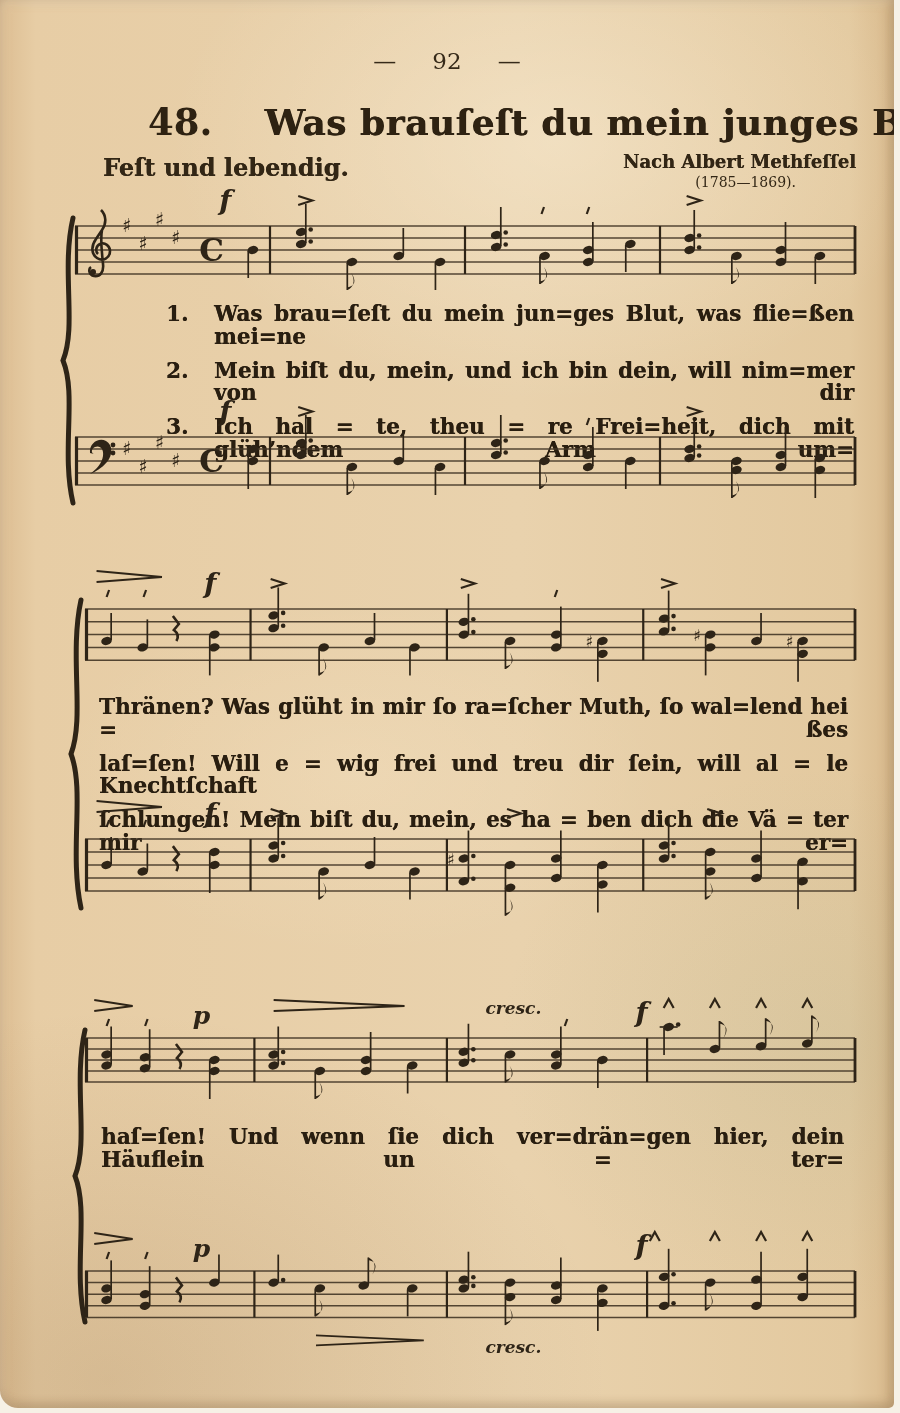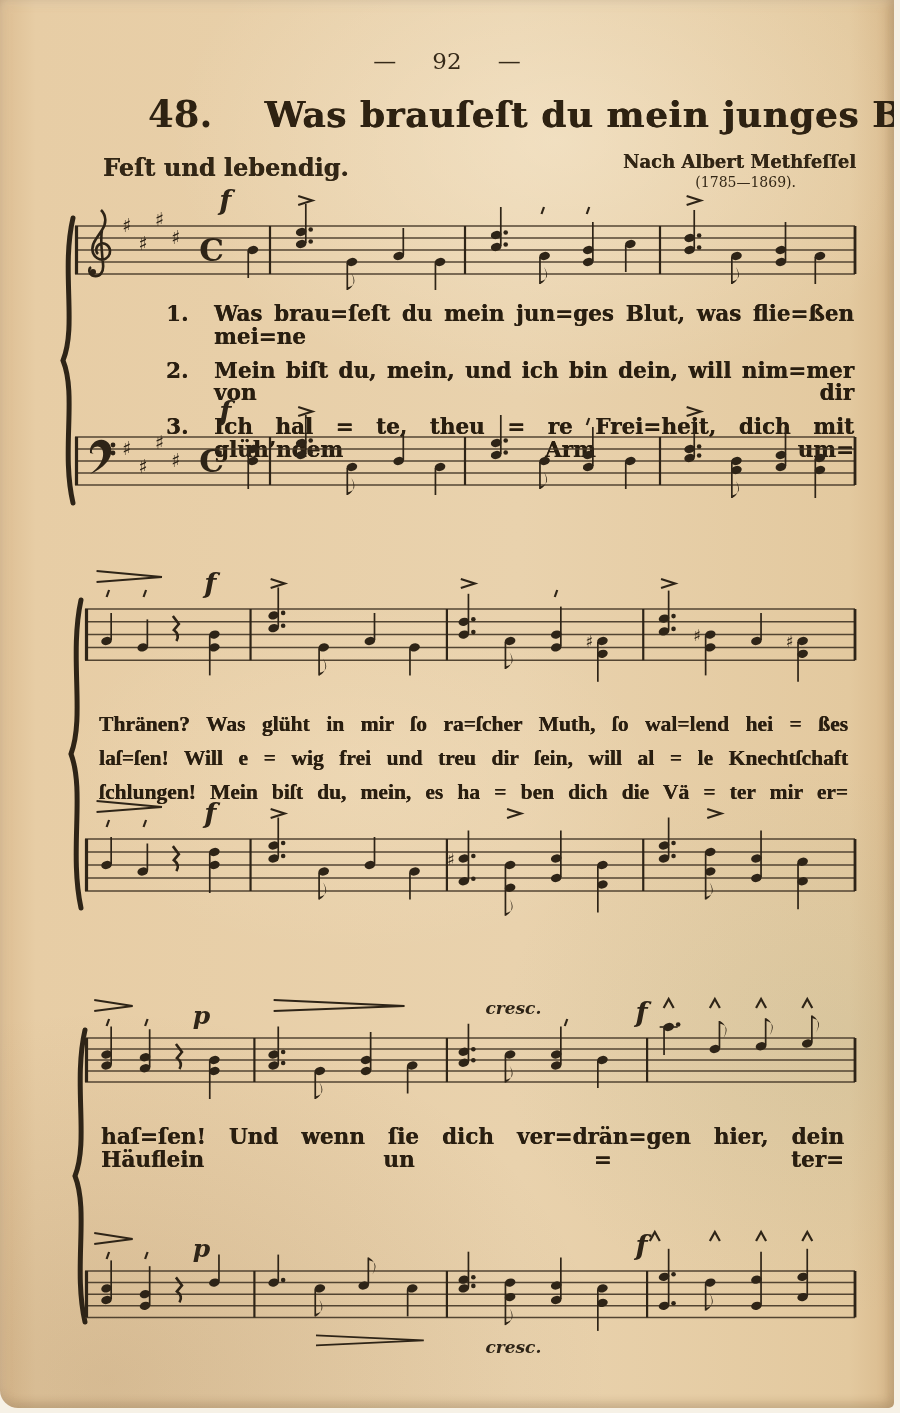--- a/index.html
+++ b/index.html
@@ -9,30 +9,30 @@
          border-bottom-left-radius:18px;border-bottom-right-radius:5px;
          background:
            radial-gradient(ellipse 620px 420px at 62% 10%, rgba(255,246,226,.38), transparent 62%),
            radial-gradient(ellipse 560px 460px at 93% 74%, rgba(120,158,132,.10), transparent 60%),
            radial-gradient(ellipse 760px 560px at 12% 98%, rgba(122,84,42,.16), transparent 66%),
            radial-gradient(ellipse 500px 300px at 40% 55%, rgba(255,240,214,.20), transparent 60%),
            linear-gradient(90deg,#dcbd92 0,#e7cda5 4%,#e9d2ad 58%,#e3c99f 95%,#d9ba8d 100%);
          box-shadow: inset -5px 0 12px rgba(110,80,45,.22), inset 0 -5px 10px rgba(110,80,45,.18), inset 3px 3px 10px rgba(255,248,230,.25);}
   .pageno{position:absolute;left:0;top:48px;width:894px;display:flex;justify-content:center;
           align-items:baseline;gap:36px;font-size:23px;color:#362a19;}
-  .title-row{position:absolute;left:148px;top:92px;right:110px;display:flex;align-items:baseline;gap:52px;
+  .title-row{position:absolute;left:148px;top:100px;right:110px;display:flex;align-items:baseline;gap:52px;
              color:#2e2212;white-space:nowrap;}
   .song-num{font-size:37px;font-weight:700;}
   .song-title{font-size:36px;font-weight:700;letter-spacing:.5px;text-shadow:.5px 0 0 currentColor;}
   .tempo{position:absolute;left:103px;top:153px;font-size:24px;font-weight:700;color:#322615;text-shadow:.3px 0 0 currentColor;}
   .attrib{position:absolute;right:44px;top:151px;font-size:18px;font-weight:700;color:#322615;text-align:left;text-shadow:.3px 0 0 currentColor;}
   .attrib-dates{position:absolute;right:104px;top:174px;font-size:14px;color:#322615;}
   .verses{position:absolute;color:#291e10;}
   .v-top{left:166px;right:46px;top:303px;}
-  .v-mid{left:99px;right:52px;top:713px;font-family:Liberation Serif, serif;}
+  .v-mid{left:99px;right:52px;top:696px;}
   .v-bot{left:101px;right:56px;top:1126px;}
   .v-row{display:flex;margin-bottom:11.5px;font-size:21.5px;font-weight:700;line-height:1.05;
          text-shadow:.35px 0 0 currentColor;}
   .v-num{flex:0 0 34px;margin-right:14px;}
   .v-text{flex:1;text-align:justify;text-align-last:justify;}
   .v-line{margin-bottom:11.5px;font-size:21.5px;font-weight:700;line-height:1.05;
           text-align:justify;text-align-last:justify;text-shadow:.35px 0 0 currentColor;}
   svg.music{position:absolute;left:0;top:0;}
   .edge-r{position:absolute;right:0;top:0;width:6px;height:100%;background:#f6f1e6;}
   .edge-b{position:absolute;left:0;bottom:0;width:100%;height:5px;background:#f6f1e6;}

